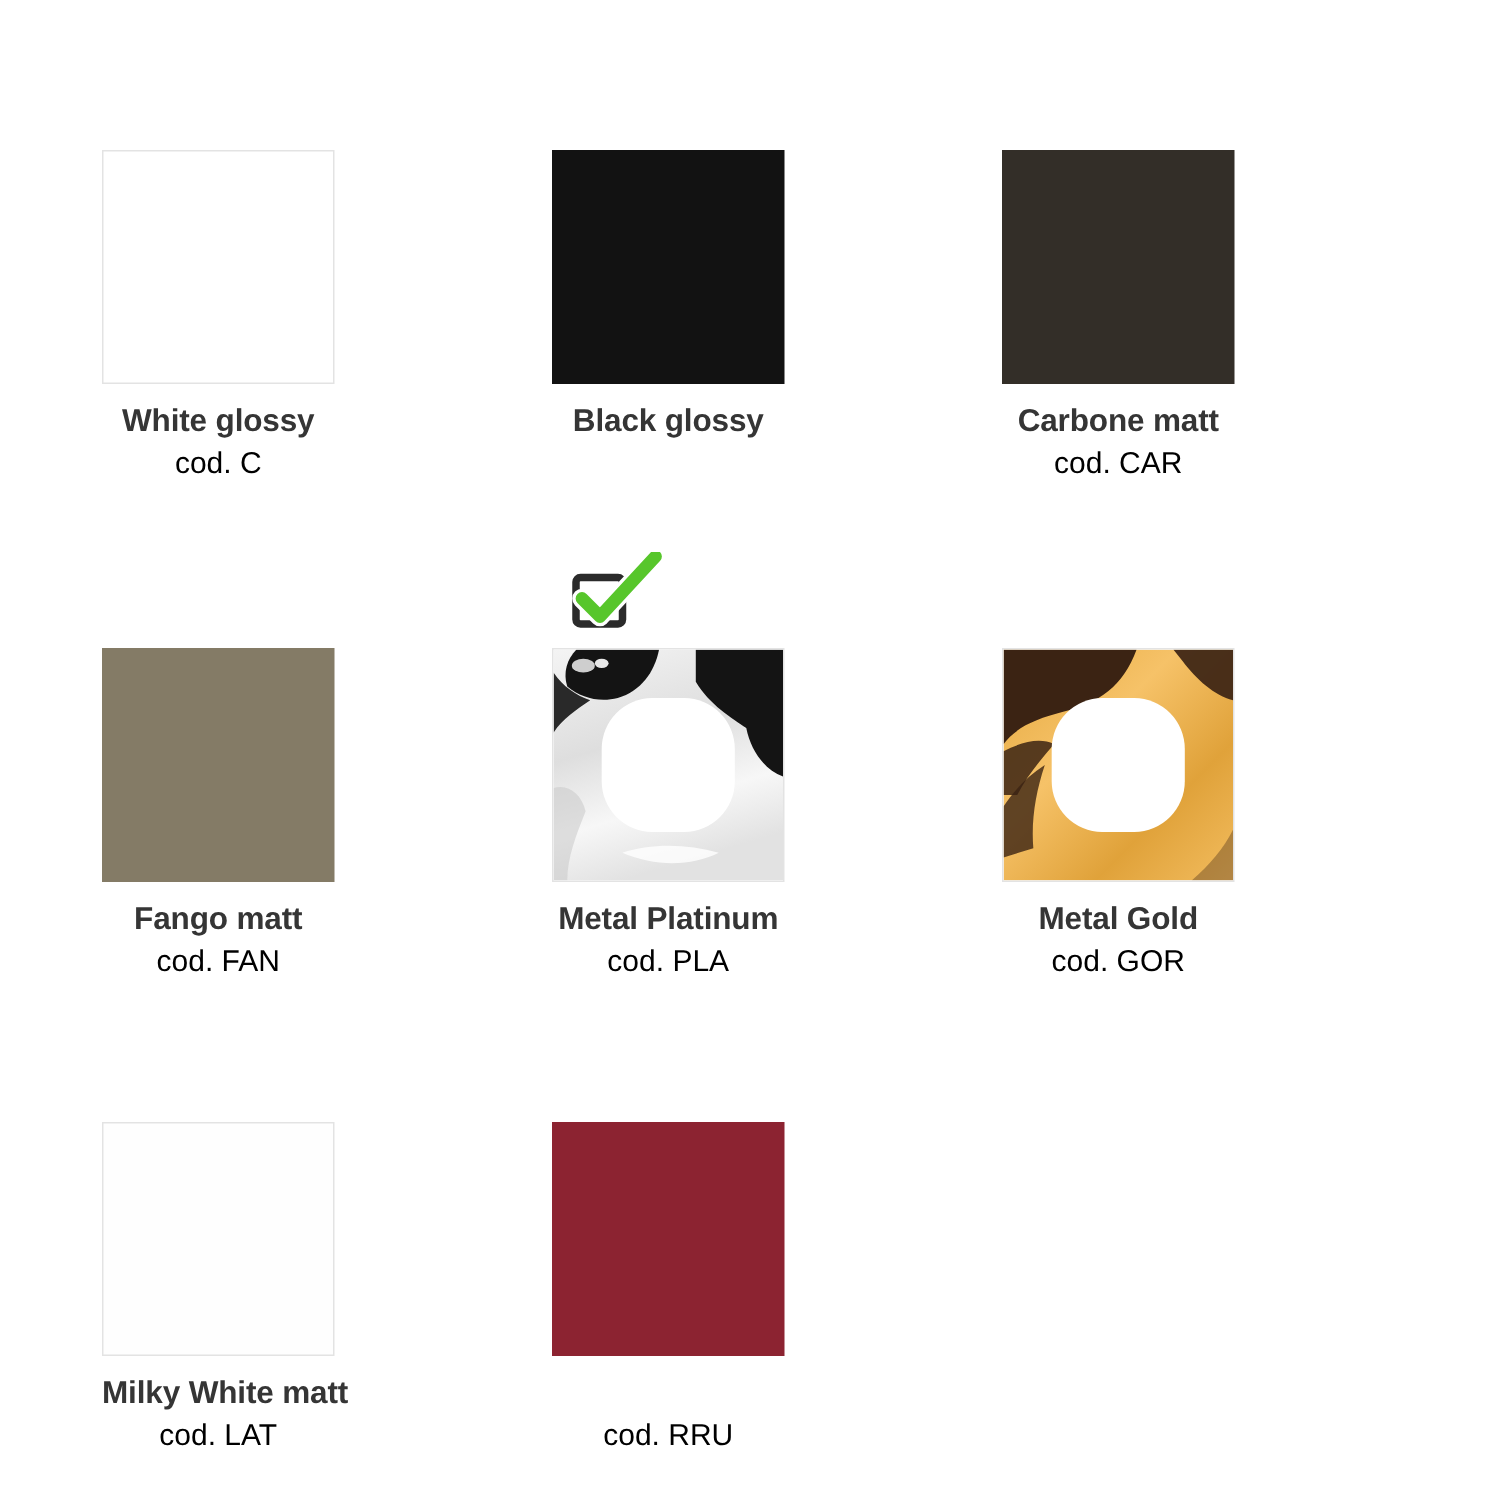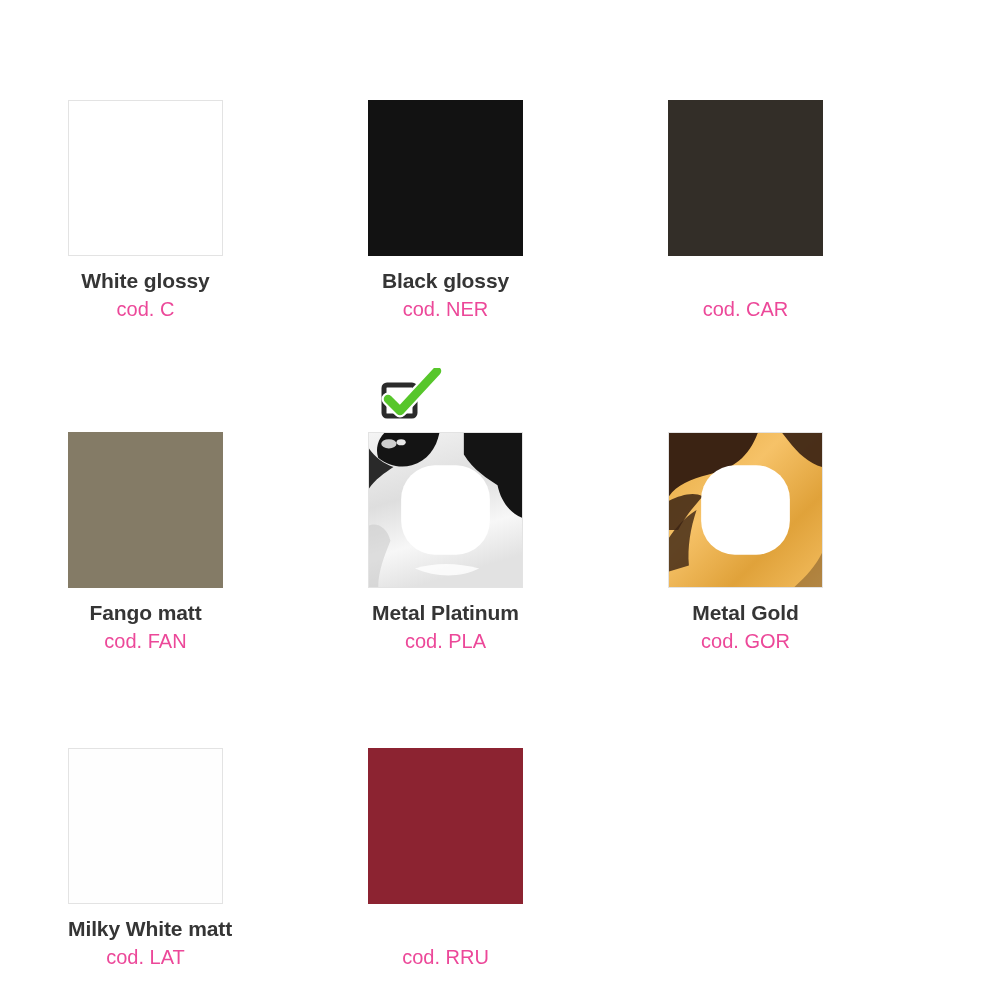--- a/index.html
+++ b/index.html
@@ -87,21 +87,21 @@
     white-space: nowrap;
   }
   .finish-code {
     position: absolute;
     left: 0;
     top: 196px;
     width: 155px;
     text-align: center;
     font-size: 20px;
     font-weight: normal;
-    color: #ec4899;
+    color: #000000;
     line-height: 26px;
     white-space: nowrap;
   }
 
   
   .selected-check {
     position: absolute;
     left: 5px;
     top: -64px;
     width: 72px;
@@ -124,29 +124,29 @@
         <div class="finish-code">cod. C</div>
       </div>
       </div>
       <div class="finish-cell">
       <div class="swatch-wrap">
         <div class="swatch" style="background:#121212">
           
         </div>
 
         <div class="finish-label">Black glossy</div>
-        <div class="finish-code">cod. NER</div>
       </div>
       </div>
       <div class="finish-cell">
       <div class="swatch-wrap">
         <div class="swatch" style="background:#332e28">
           
         </div>
 
+        <div class="finish-label">Carbone matt</div>
         <div class="finish-code">cod. CAR</div>
       </div>
       </div>
     </div>
     <div class="finish-row row-1">
       <div class="finish-cell">
       <div class="swatch-wrap">
         <div class="swatch" style="background:#847b66">
           
         </div>

